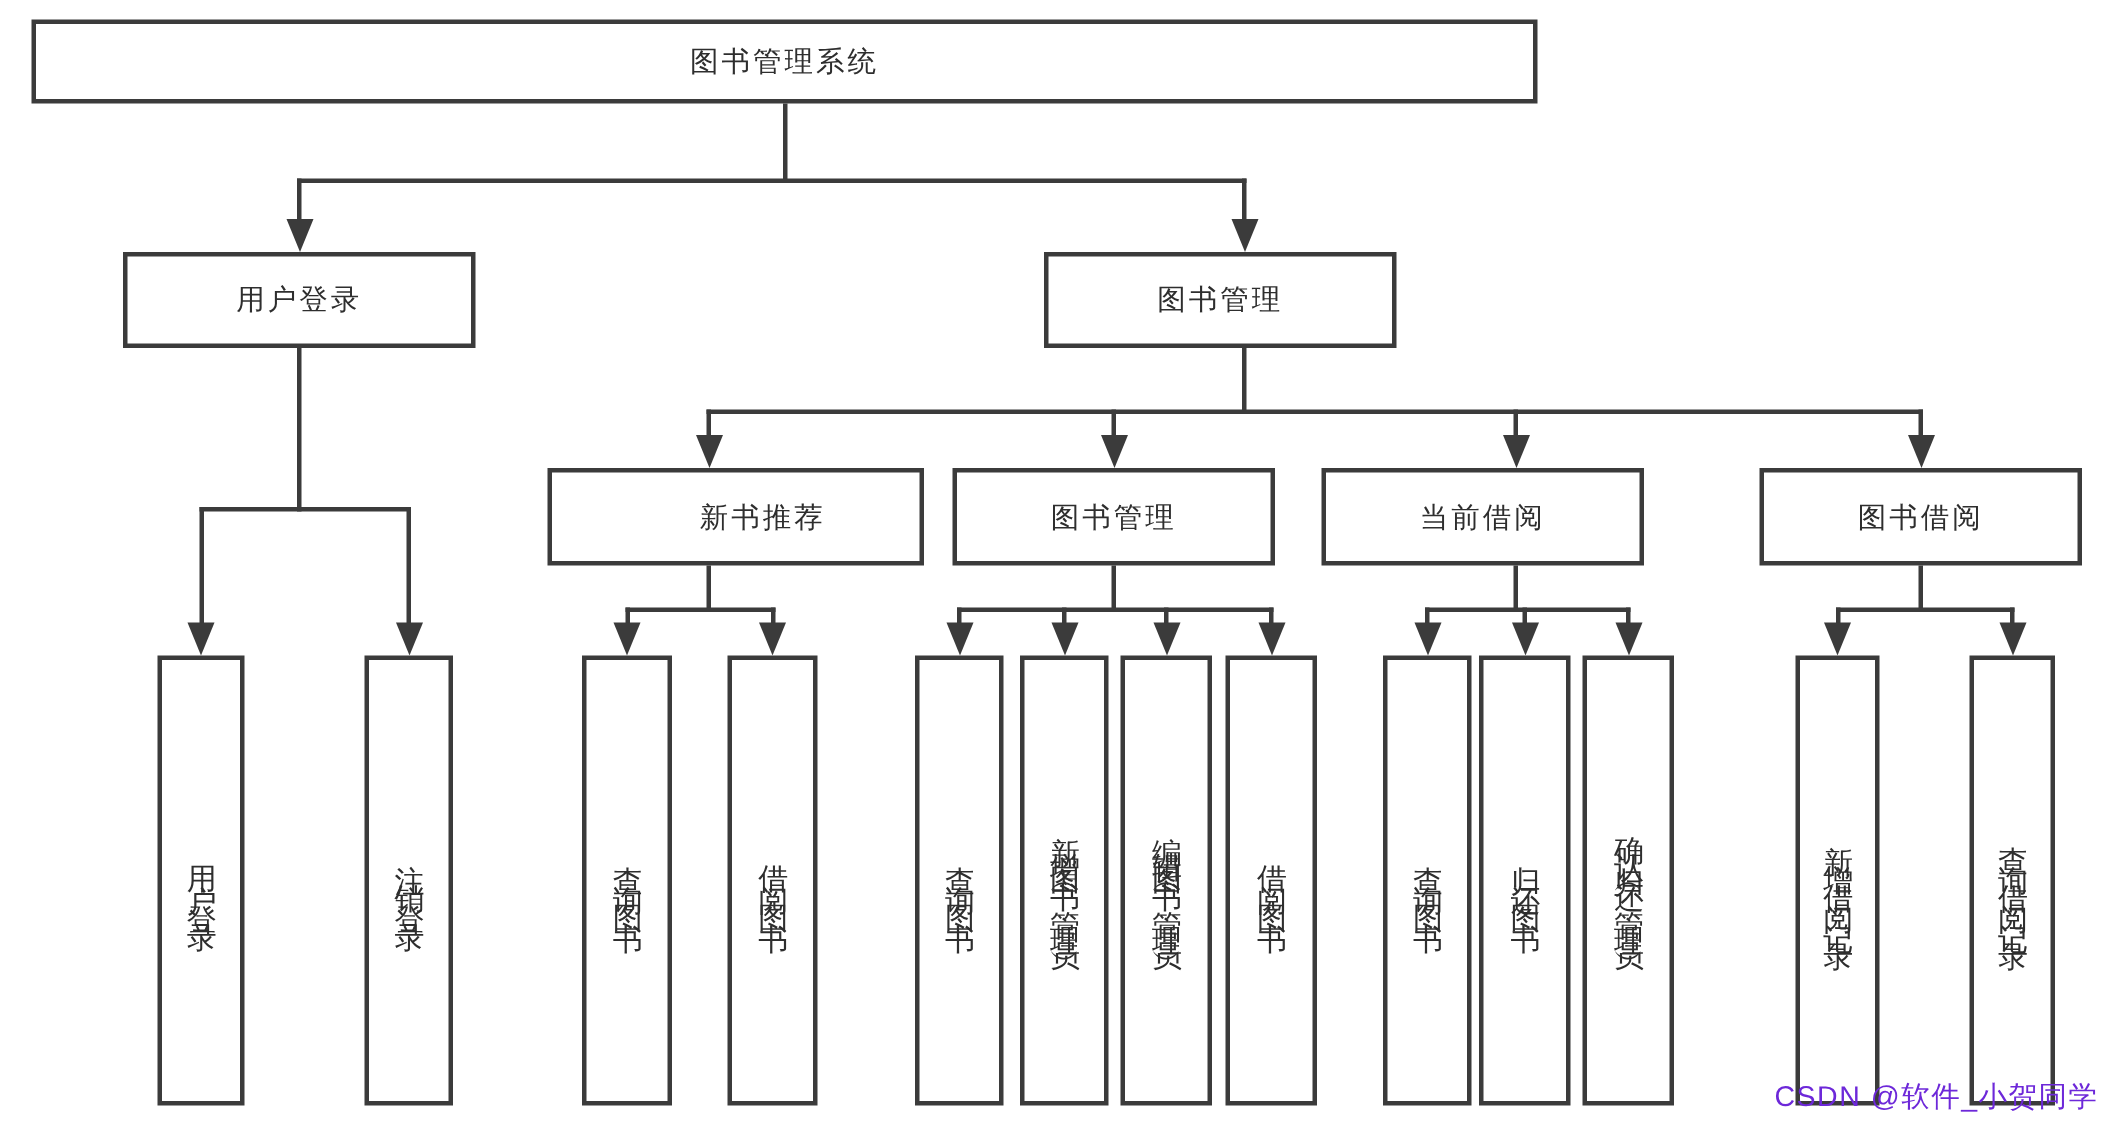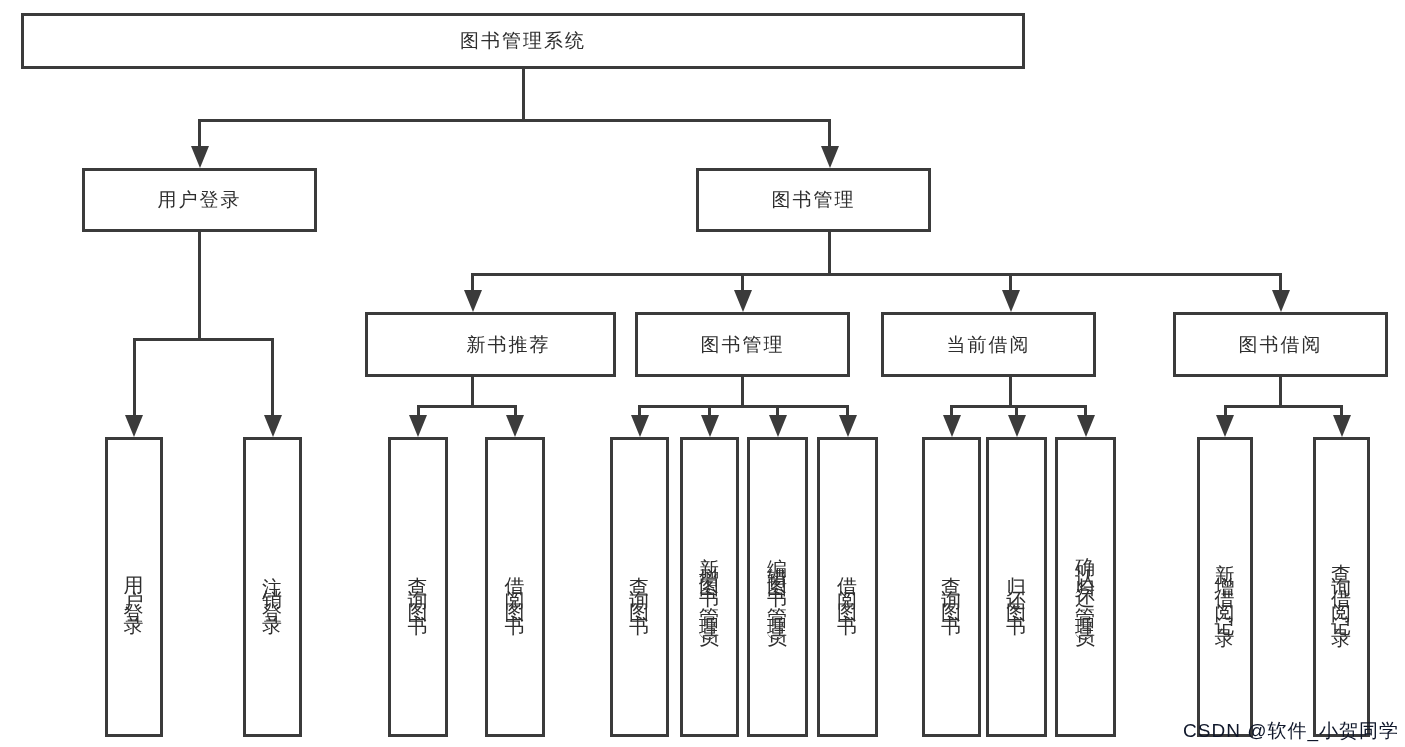--- a/index.html
+++ b/index.html
@@ -16,21 +16,21 @@
   .node.v{font-size:20px;}
   .vtext{writing-mode:vertical-rl;text-orientation:mixed;line-height:1;}
   .line{position:absolute;background:#3b3b3b;}
   .arrow{
     position:absolute;width:0;height:0;
     border-left:9px solid transparent;border-right:9px solid transparent;
     border-top:22px solid #3b3b3b;
   }
   #watermark{
     position:absolute;right:6px;bottom:3px;font-size:19px;letter-spacing:1px;
-    color:#0f172a;white-space:nowrap;
+    color:#6d28d9;white-space:nowrap;
   }
 </style>
 </head>
 <body>
 
 <div id="diagram">
     <div class="node h" style="left: 21px; top: 13px; width: 1004px; height: 56px;">
       <span>图书管理系统</span>
     </div>
     <div class="node h" style="left: 82px; top: 168px; width: 235px; height: 64px;">

